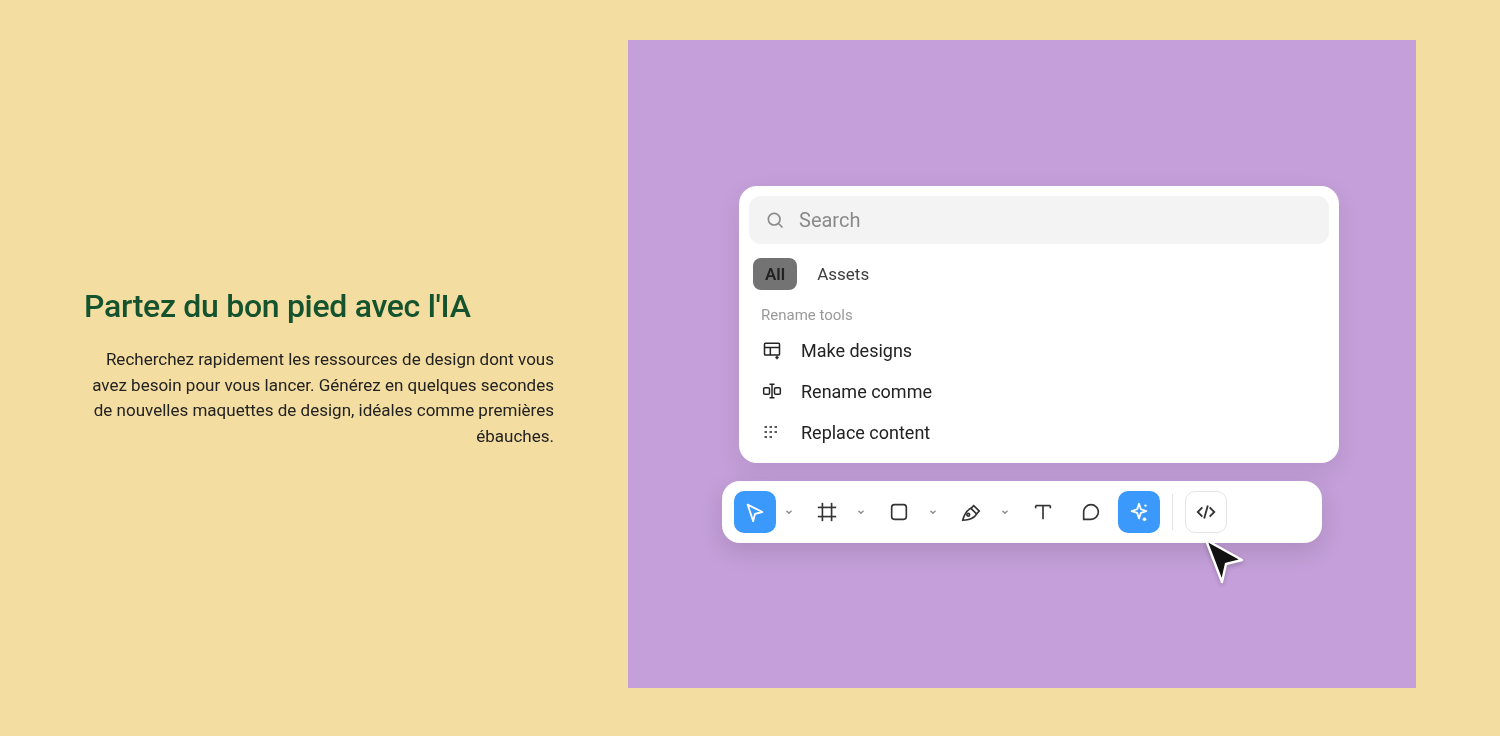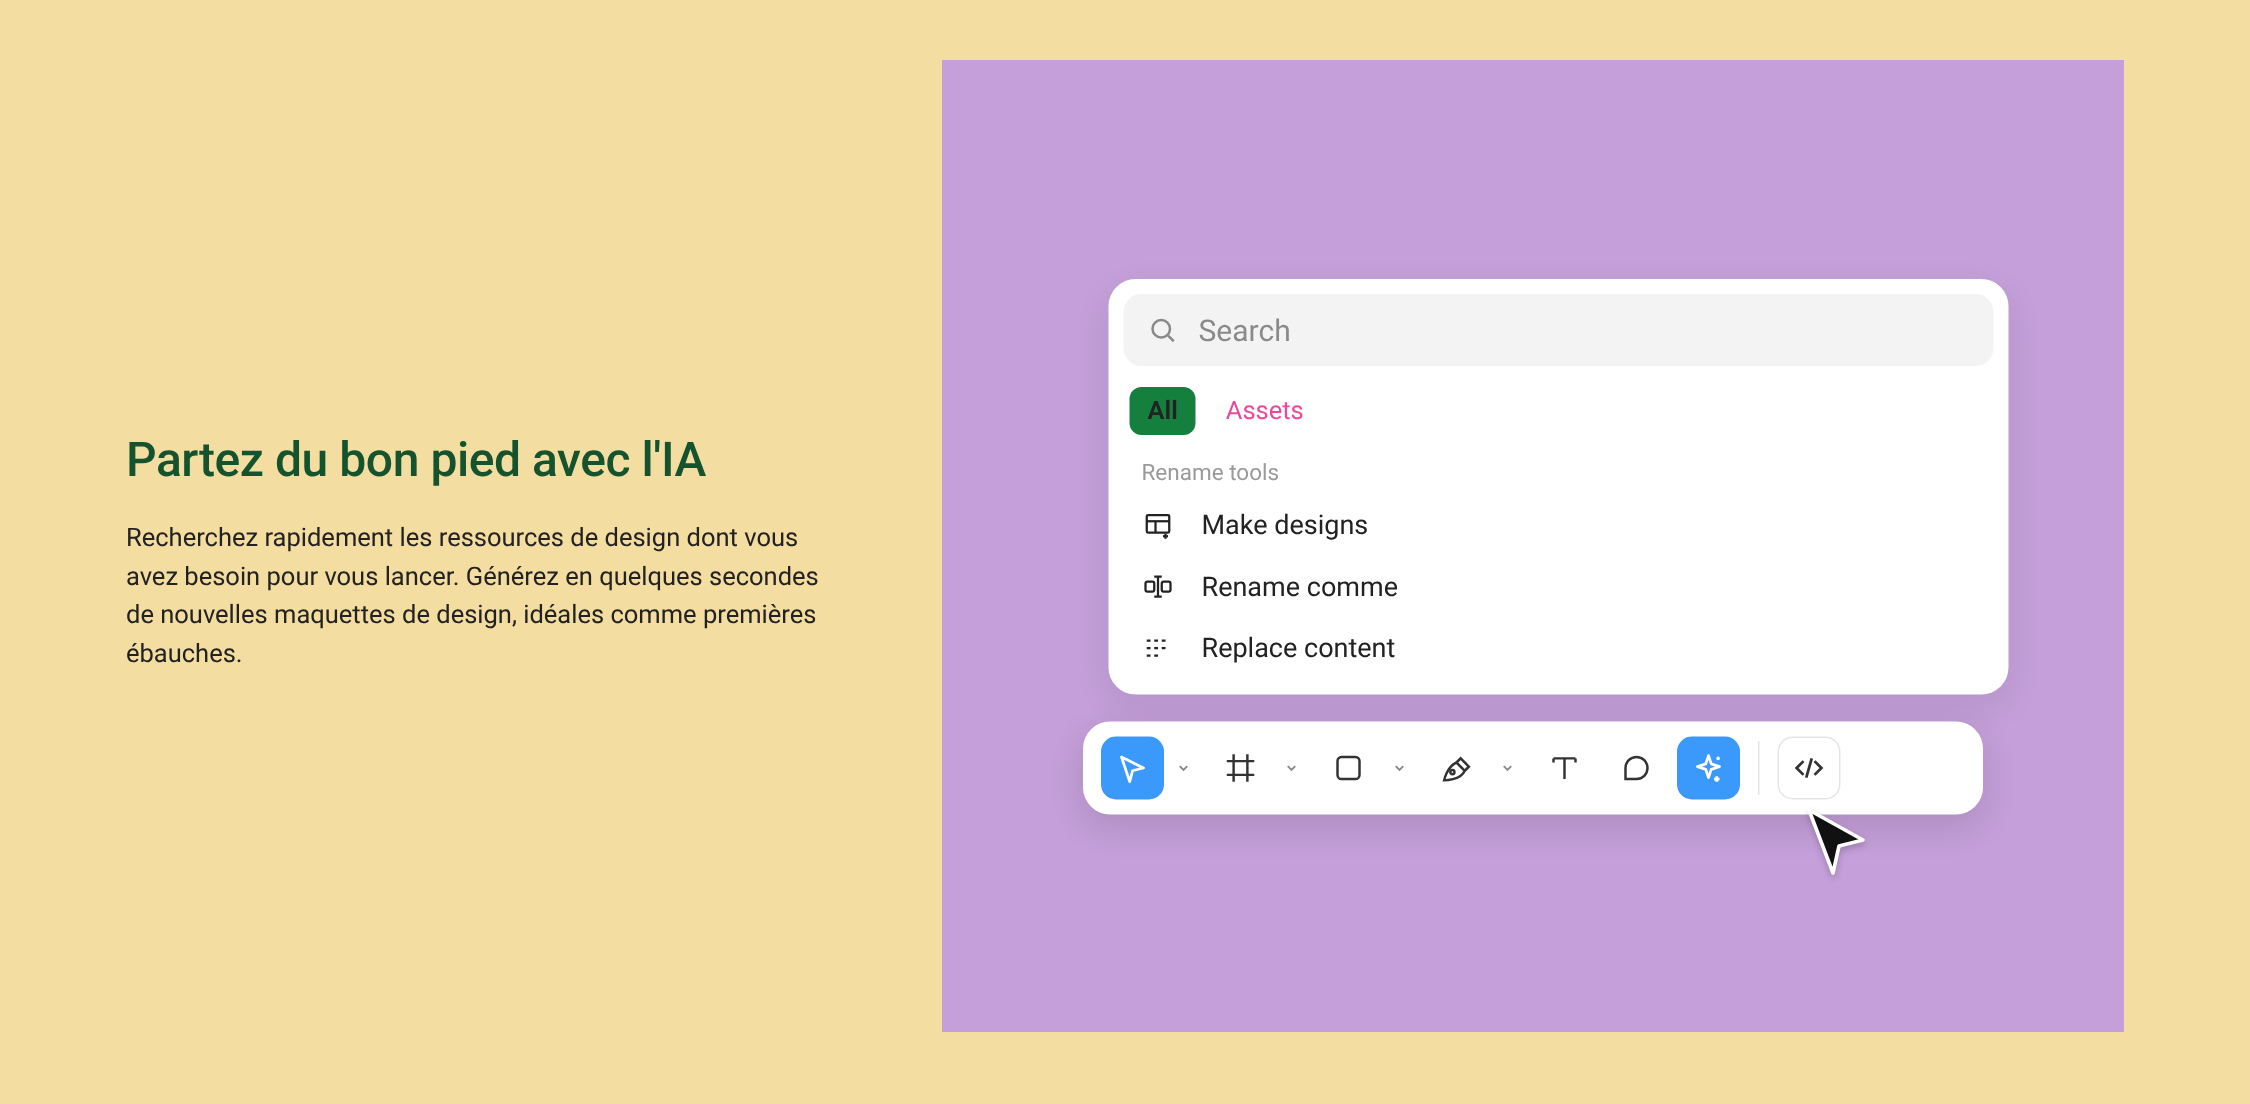--- a/index.html
+++ b/index.html
@@ -1,28 +1,28 @@
 <!DOCTYPE html>
 <html><head>
 <meta charset="utf-8">
 <style>
   * { box-sizing: border-box; margin: 0; padding: 0; }
   html, body { width: 1500px; height: 736px; overflow: hidden; font-family: -apple-system, BlinkMacSystemFont, "Segoe UI", Roboto, Helvetica, Arial, sans-serif; }
   .page { display: flex; width: 100%; height: 100%; background: #f4dda0; }
   .left { flex: 1; display: flex; flex-direction: column; justify-content: center; padding-left: 84px; padding-right: 60px; }
   .heading { font-size: 32px; font-weight: 500; color: #14532d; margin-bottom: 22px; letter-spacing: -0.3px; }
-  .body { font-size: 17px; line-height: 1.5; color: #222; max-width: 470px; }
+  .body { font-size: 17px; line-height: 1.5; color: #222; max-width: 470px; text-align: right; }
   .right { width: 788px; height: 648px; margin-top: 40px; margin-right: 84px; background: #c49fd9; display: flex; flex-direction: column; align-items: center; justify-content: center; position: relative; }
 
   .panel { width: 600px; background: #fff; border-radius: 18px; box-shadow: 0 8px 24px rgba(0,0,0,0.08); padding-bottom: 10px; margin-bottom: 18px; margin-left: 34px; }
   .search-bar { display: flex; align-items: center; gap: 14px; margin: 10px 10px 0 10px; padding: 12px 16px; background: #f3f3f3; border-radius: 12px; color: #8a8a8a; font-size: 20px; }
   .search-icon svg { width: 20px; height: 20px; display: block; }
   .tabs { display: flex; gap: 8px; padding: 14px 14px 6px 14px; align-items: center; }
-  .tab { font-size: 17px; color: #ec4899; padding: 6px 12px; border-radius: 8px; }
-  .tab.active { background: #15803d; color: #222; font-weight: 600; }
+  .tab { font-size: 17px; color: #404040; padding: 6px 12px; border-radius: 8px; }
+  .tab.active { background: #737373; color: #222; font-weight: 600; }
   .section-label { font-size: 15px; color: #9a9a9a; padding: 10px 22px 6px 22px; }
   .tool-list { display: flex; flex-direction: column; padding: 0 10px; }
   .tool-item { display: flex; align-items: flex-start; gap: 18px; padding: 10px 12px; border-radius: 8px; cursor: pointer; }
   .tool-item .icon { width: 22px; display:flex; justify-content:center; color: #222; }
   .tool-item .label { font-size: 18px; color: #222; }
 
   .toolbar { width: 600px; background: #fff; border-radius: 18px; box-shadow: 0 8px 24px rgba(0,0,0,0.12); padding: 10px 12px; display: flex; align-items: center; gap: 6px; }
   .tool-btn { width: 42px; height: 42px; border-radius: 10px; display: flex; align-items: center; justify-content: center; color: #333; }
   .tool-btn.primary { background: #3b99fc; color: #fff; }
   .tool-btn.outlined { border: 1px solid #e5e5e5; }

